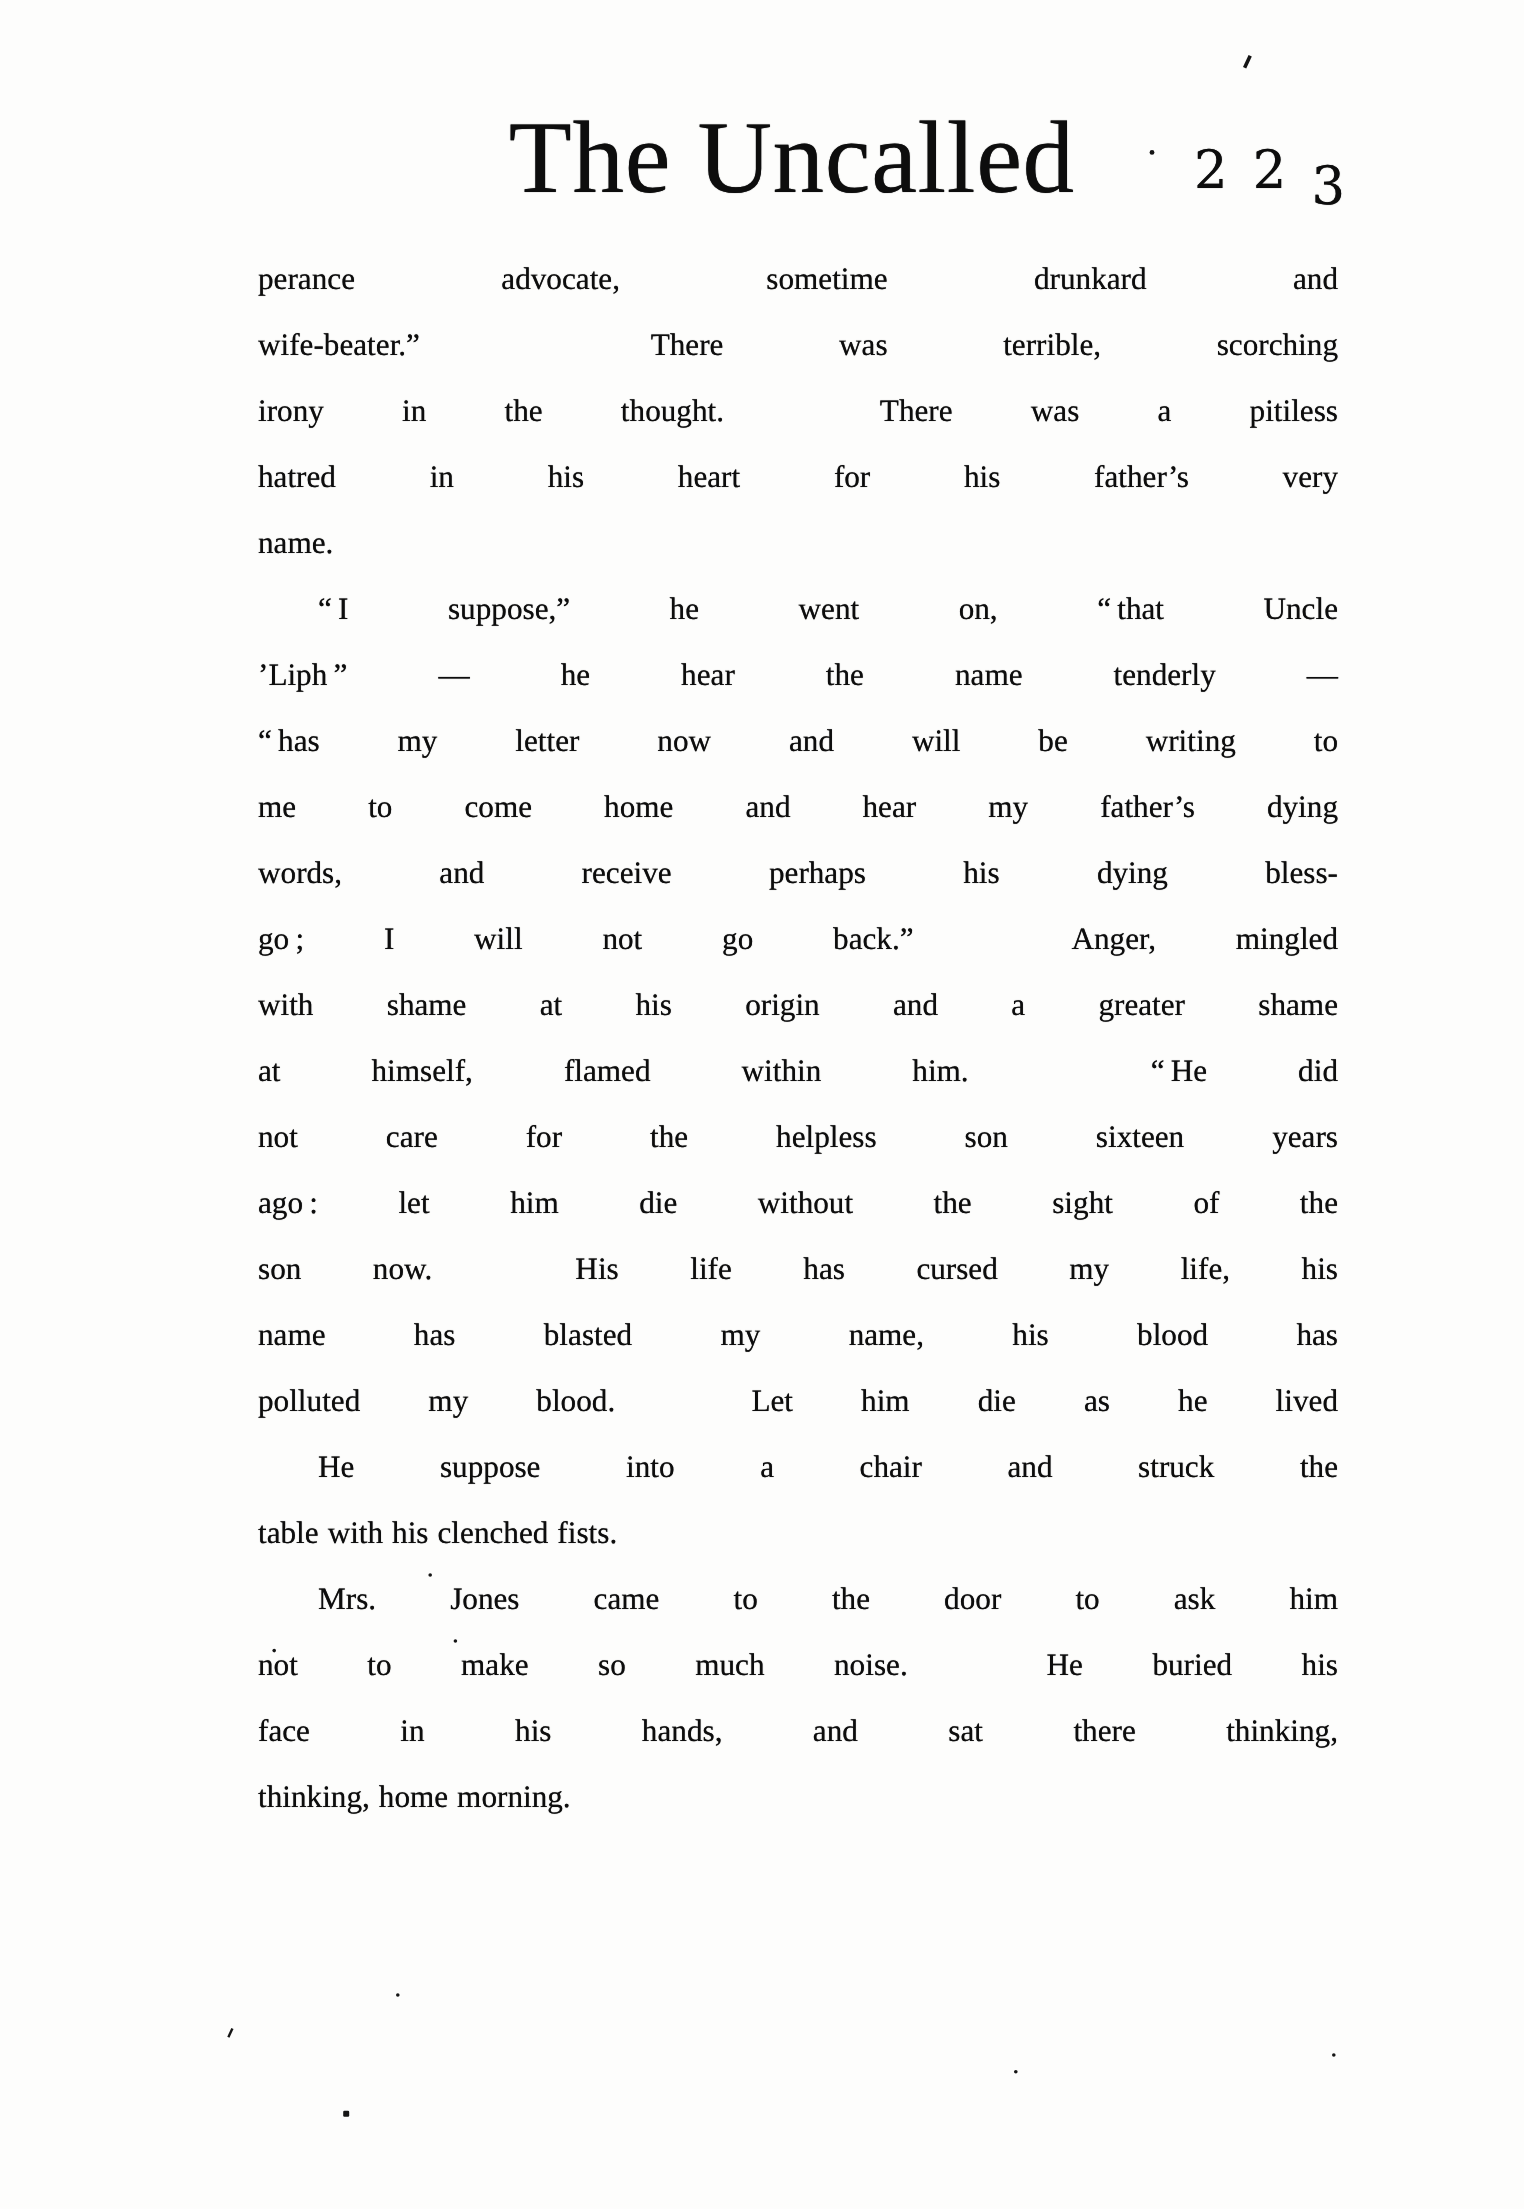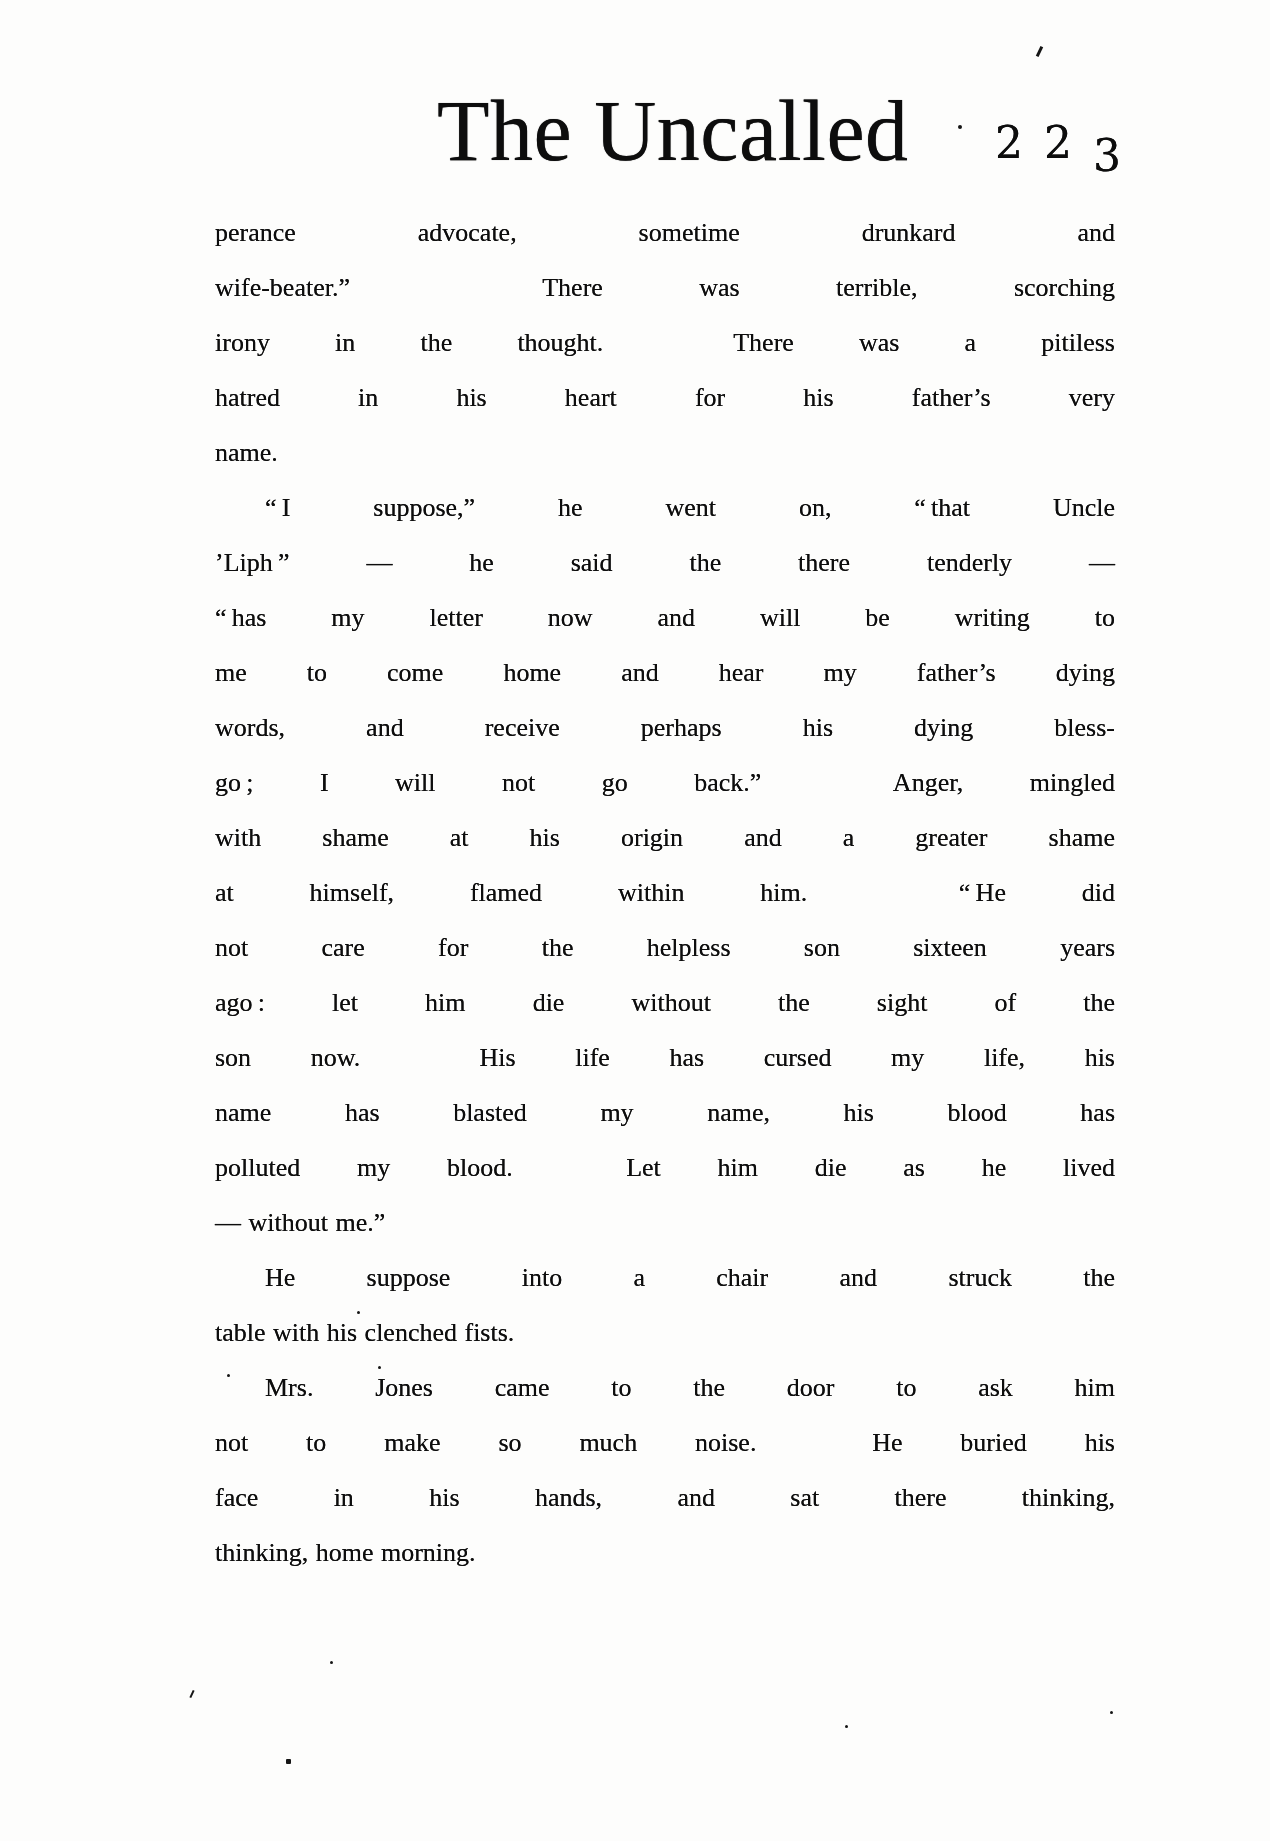--- a/index.html
+++ b/index.html
@@ -10,21 +10,21 @@
   }
   .page {
     position: relative;
     width: 1270px; height: 1841px;
     background: #fdfdfc;
     overflow: hidden;
     color: #0d0d0d;
   }
   .running-title {
     position: absolute;
-    left: 437px; top: 88px;
+    left: 424px; top: 88px;
     margin: 0;
     font-family: "Liberation Serif", serif;
     font-weight: normal;
     font-size: 86px;
     line-height: 1;
     letter-spacing: 0.5px;
     text-shadow: 0 0 0.7px rgba(0,0,0,0.85);
   }
   .pagenum {
     position: absolute;
@@ -82,33 +82,32 @@
     <div class="para">
       <div class="line">perance advocate, sometime drunkard and</div>
       <div class="line">wife-beater.”&nbsp; There was terrible, scorching</div>
       <div class="line">irony in the thought.&nbsp; There was a pitiless</div>
       <div class="line">hatred in his heart for his father’s very</div>
       <div class="line end">name.</div>
     </div>
 
     <div class="para">
       <div class="line indent">“ I suppose,” he went on, “ that Uncle</div>
-      <div class="line">’Liph ” — he said the there tenderly —</div>
+      <div class="line">’Liph ” — he hear the name tenderly —</div>
       <div class="line">“ has my letter now and will be writing to</div>
       <div class="line">me to come home and hear my father’s dying</div>
       <div class="line">words, and receive perhaps his dying bless-</div>
       <div class="line">go ; I will not go back.”&nbsp; Anger, mingled</div>
       <div class="line">with shame at his origin and a greater shame</div>
       <div class="line">at himself, flamed within him.&nbsp; “ He did</div>
       <div class="line">not care for the helpless son sixteen years</div>
       <div class="line">ago : let him die without the sight of the</div>
       <div class="line">son now.&nbsp; His life has cursed my life, his</div>
       <div class="line">name has blasted my name, his blood has</div>
       <div class="line">polluted my blood.&nbsp; Let him die as he lived</div>
-      <div class="line end">— without me.”</div>
     </div>
 
     <div class="para">
       <div class="line indent">He suppose into a chair and struck the</div>
       <div class="line end">table with his clenched fists.</div>
     </div>
 
     <div class="para">
       <div class="line indent">Mrs. Jones came to the door to ask him</div>
       <div class="line">not to make so much noise.&nbsp; He buried his</div>

